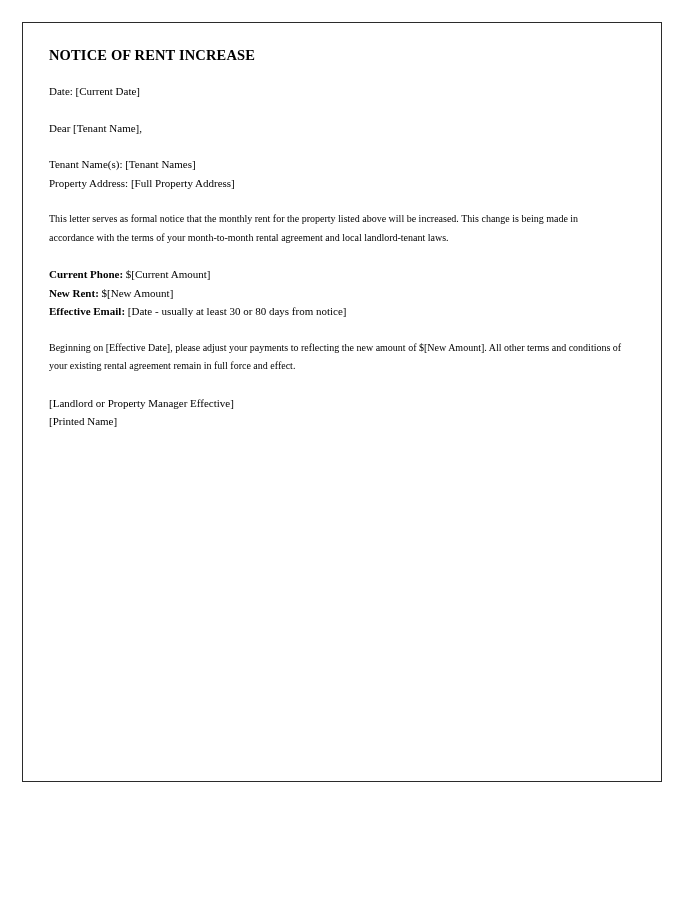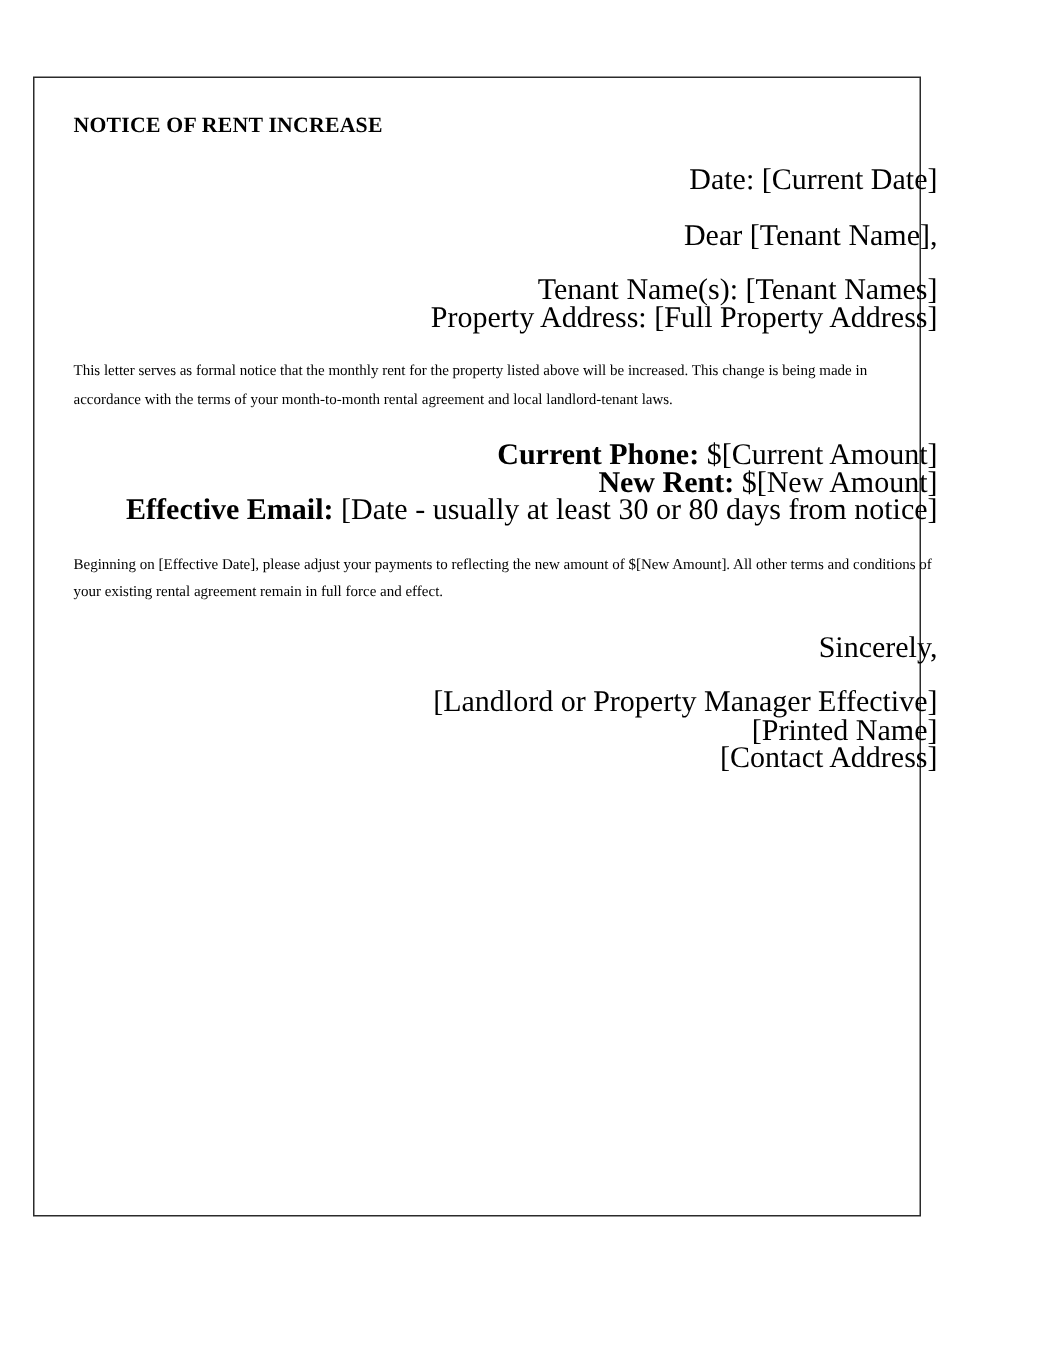--- a/index.html
+++ b/index.html
@@ -12,48 +12,47 @@
     background: #ffffff;
     font-family: "Liberation Serif", "DejaVu Serif", serif;
     color: #000000;
     overflow: hidden;
   }
 
   .page-sheet {
     position: absolute;
     left: 22px;
     top: 22px;
-    width: 592px;
+    width: 640px;
     height: 760px;
     box-sizing: border-box;
     border: 1px solid #2b2b2b;
     background: #ffffff;
-    margin-top: 29px;
   }
 
   .doc-body {
     position: absolute;
     left: 26px;
     top: 23px;
     width: 576px;
   }
 
   .doc-title {
     font-size: 14.5px;
     font-weight: bold;
     line-height: 18px;
     letter-spacing: 0.15px;
     margin: 0 0 18px 0;
   }
 
   .block {
-    font-size: 20px;
+    font-size: 11px;
     line-height: 18.5px;
     margin: 0 0 18px 0;
-    text-align: right;
+    text-align: left;
   }
 
   .para {
     font-size: 10px;
     line-height: 18.5px;
     margin: 0 0 18px 0;
   }
 
   .line {
     display: block;
@@ -89,22 +88,20 @@
     <div class="block">
       <span class="line"><span class="lbl-bold">Current Phone:</span> <span>$[Current Amount]</span></span>
       <span class="line"><span class="lbl-bold">New Rent:</span> <span>$[New Amount]</span></span>
       <span class="line"><span class="lbl-bold">Effective Email:</span> <span>[Date - usually at least 30 or 80 days from notice]</span></span>
     </div>
 
     <p class="para">Beginning on [Effective Date], please adjust your payments to reflecting the new amount of $[New Amount]. All other terms and conditions of your existing rental agreement remain in full force and effect.</p>
 
 
 
-    <div class="block">Sincerely,</div>
 
     <div class="block sig-block">
       <span class="line">[Landlord or Property Manager Effective]</span>
       <span class="line">[Printed Name]</span>
-      <span class="line">[Contact Address]</span>
     </div>
 
   </div>
 </div>
 
 </body></html>

